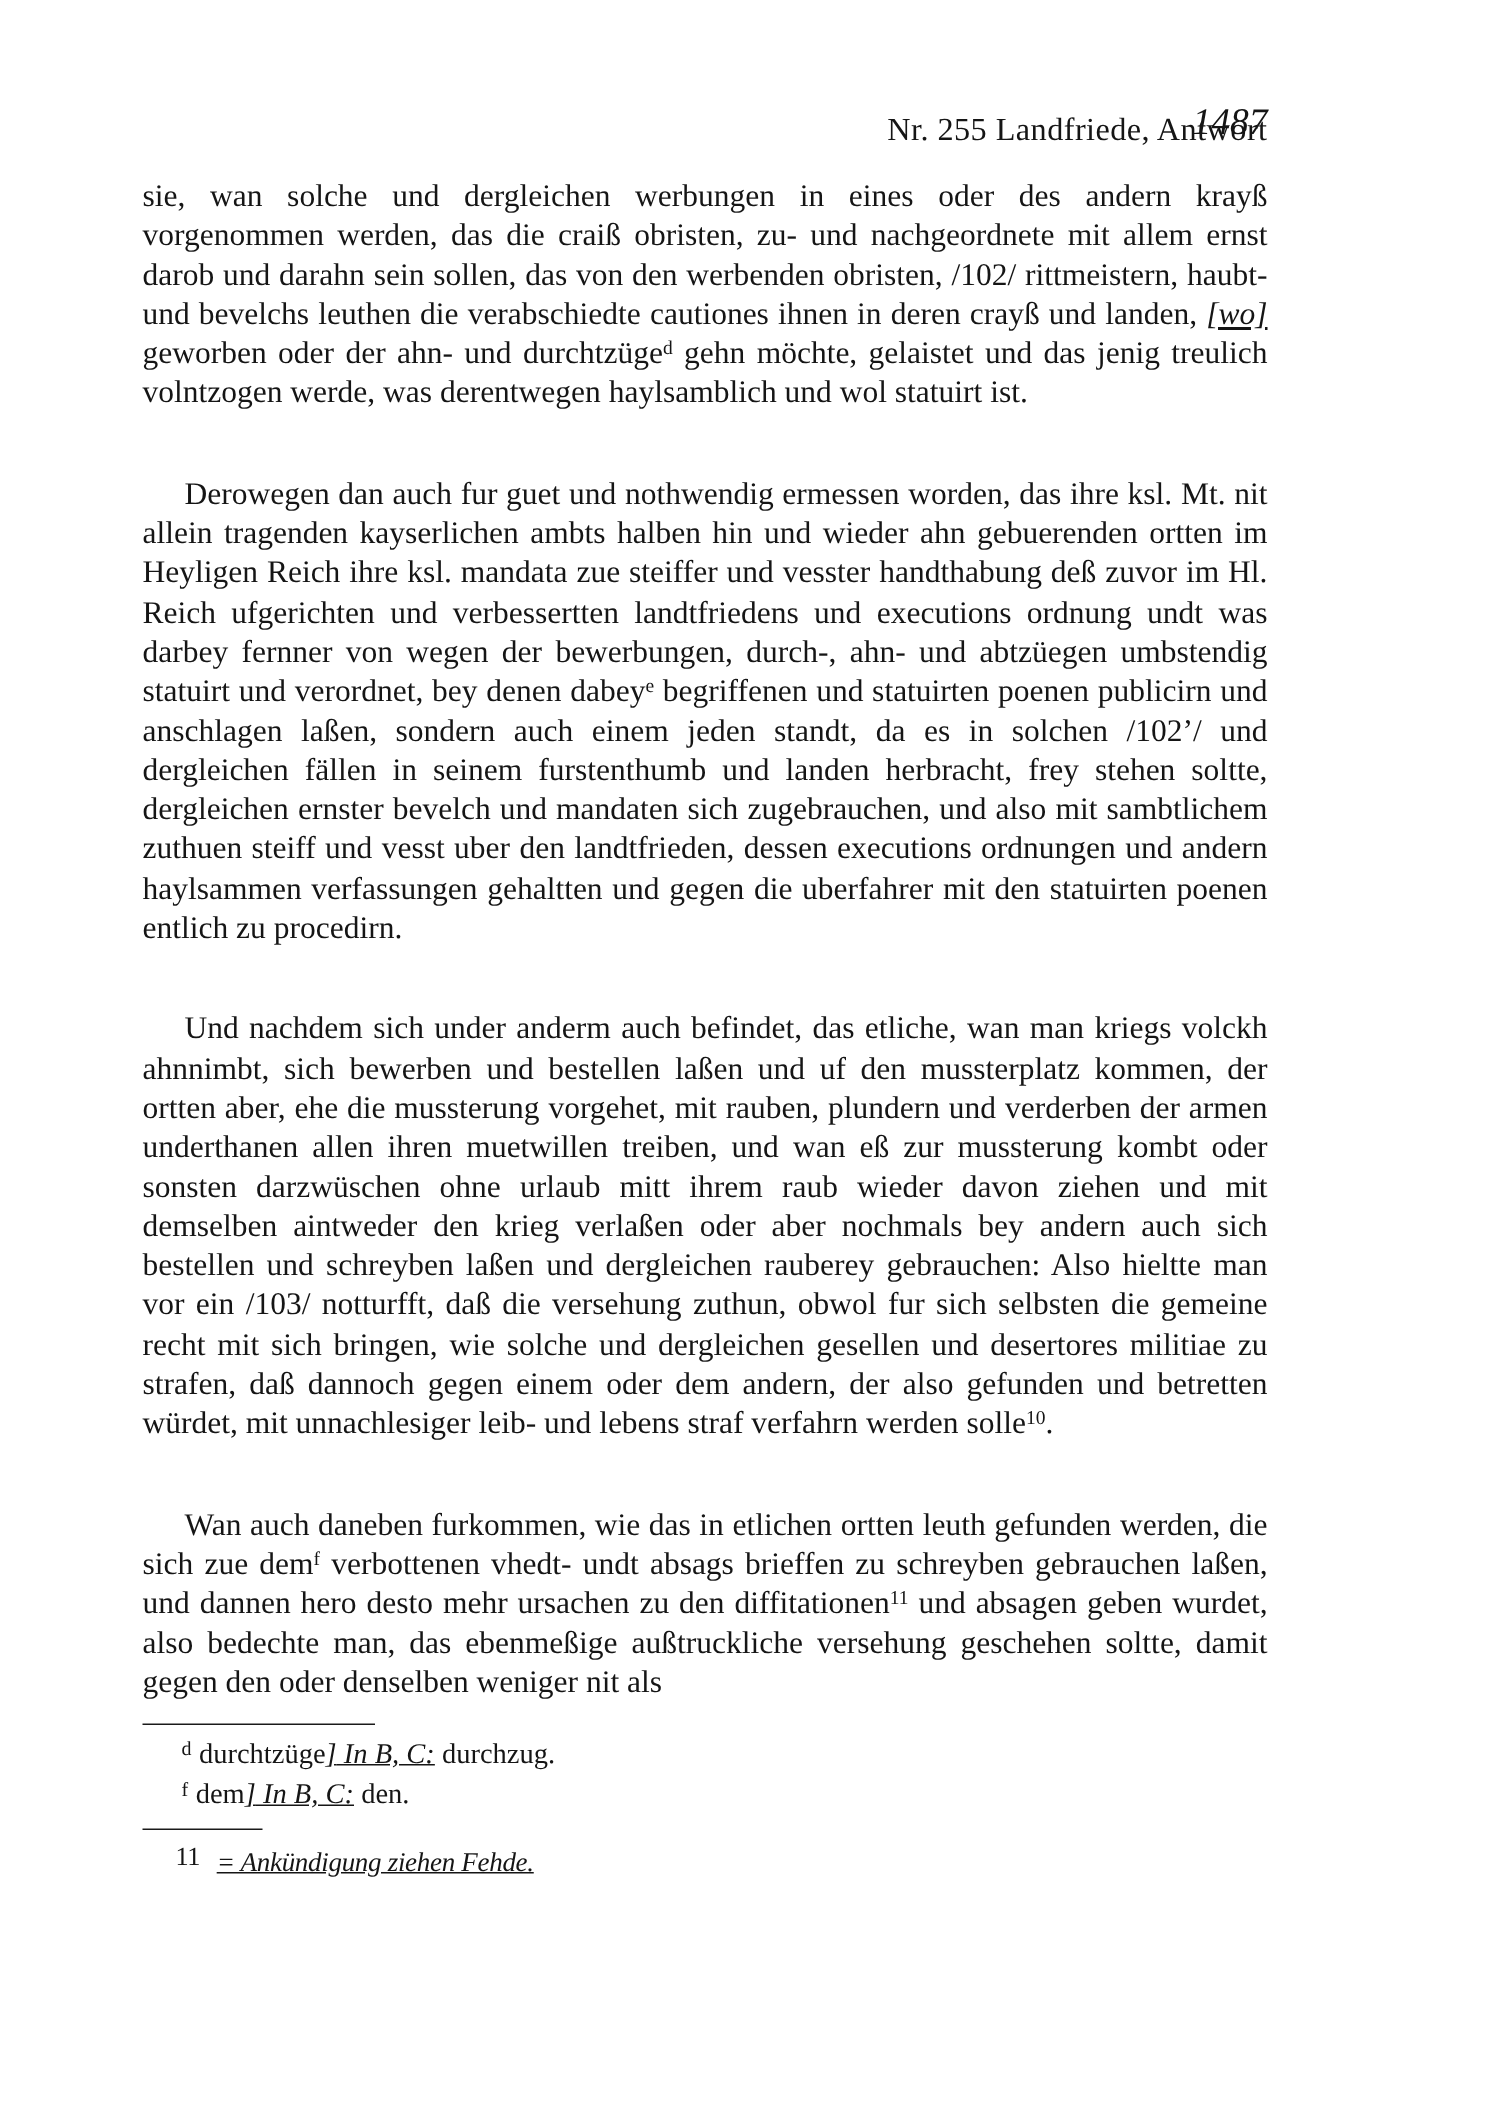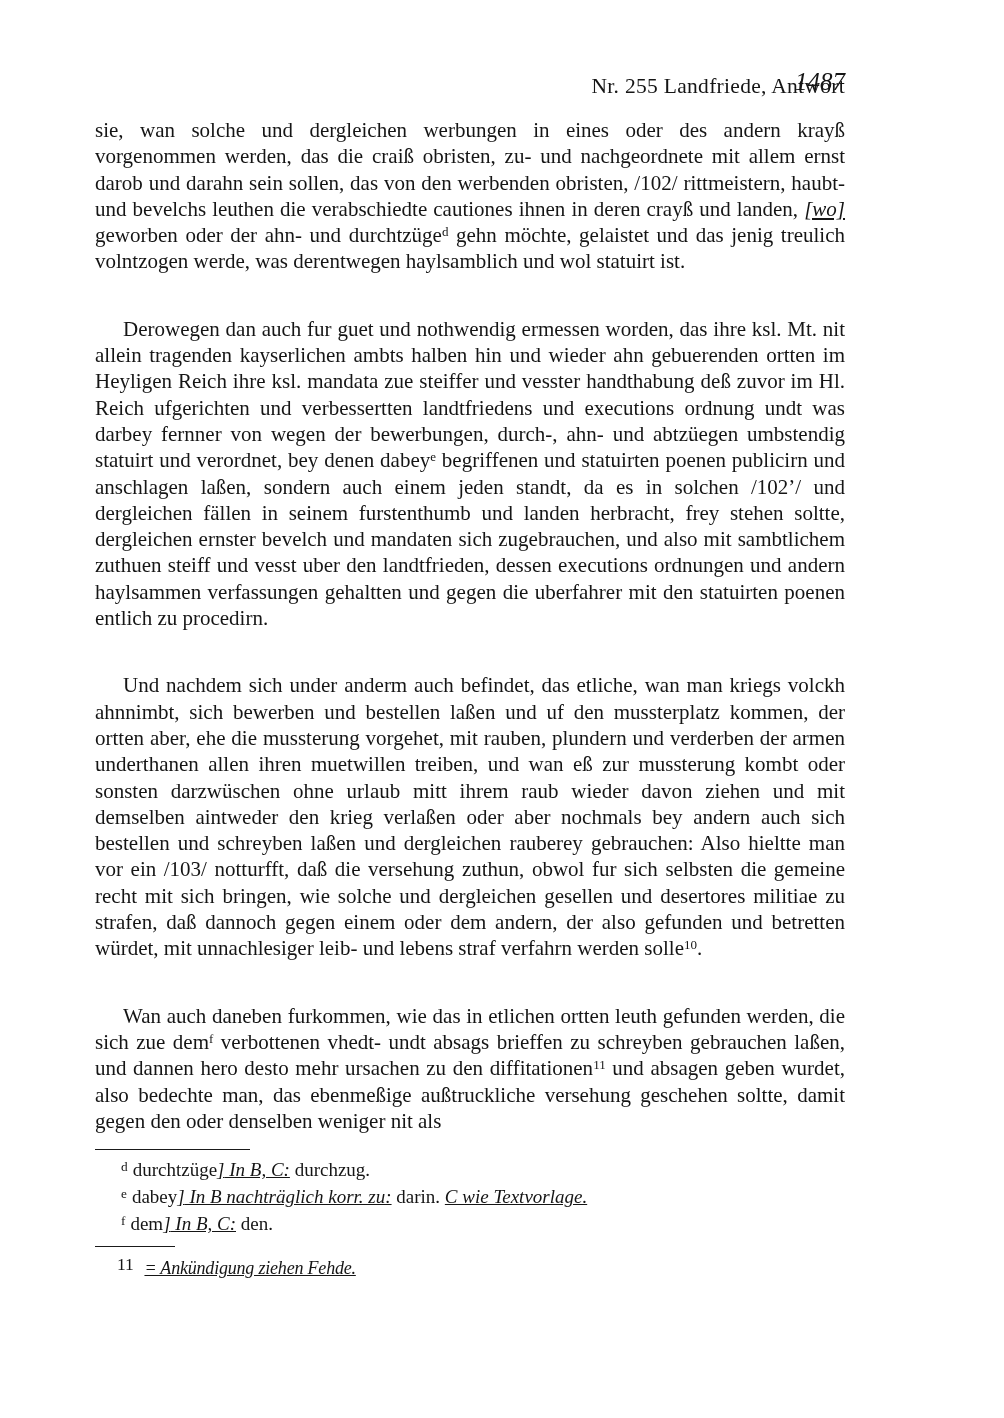--- a/index.html
+++ b/index.html
@@ -103,21 +103,20 @@
       <p class="body-par"><span>sie, wan solche und dergleichen werbungen in eines oder des andern krayß vorgenommen werden, das die craiß obristen, zu- und nachgeordnete mit allem ernst darob und darahn sein sollen, das von den werbenden obristen, /102/ rittmeistern, haubt- und bevelchs leuthen die verabschiedte cautiones ihnen in deren crayß und landen, </span><span class="it">[wo]</span><span> geworben oder der ahn- und durchtzüge</span><span class="sup">d</span><span> gehn möchte, gelaistet und das jenig treulich volntzogen werde, was derentwegen haylsamblich und wol statuirt ist.</span></p>
       <p class="body-par indent"><span>Derowegen dan auch fur guet und nothwendig ermessen worden, das ihre ksl. Mt. nit allein tragenden kayserlichen ambts halben hin und wieder ahn gebuerenden ortten im Heyligen Reich ihre ksl. mandata zue steiffer und vesster handthabung deß zuvor im Hl. Reich ufgerichten und verbessertten landtfriedens und executions ordnung undt was darbey fernner von wegen der bewerbungen, durch-, ahn- und abtzüegen umbstendig statuirt und verordnet, bey denen dabey</span><span class="sup">e</span><span> begriffenen und statuirten poenen publicirn und anschlagen laßen, sondern auch einem jeden standt, da es in solchen /102’/ und dergleichen fällen in seinem furstenthumb und landen herbracht, frey stehen soltte, dergleichen ernster bevelch und mandaten sich zugebrauchen, und also mit sambtlichem zuthuen steiff und vesst uber den landtfrieden, dessen executions ordnungen und andern haylsammen verfassungen gehaltten und gegen die uberfahrer mit den statuirten poenen entlich zu procedirn.</span></p>
       <p class="body-par indent"><span>Und nachdem sich under anderm auch befindet, das etliche, wan man kriegs volckh ahnnimbt, sich bewerben und bestellen laßen und uf den mussterplatz kommen, der ortten aber, ehe die mussterung vorgehet, mit rauben, plundern und verderben der armen underthanen allen ihren muetwillen treiben, und wan eß zur mussterung kombt oder sonsten darzwüschen ohne urlaub mitt ihrem raub wieder davon ziehen und mit demselben aintweder den krieg verlaßen oder aber nochmals bey andern auch sich bestellen und schreyben laßen und dergleichen rauberey gebrauchen: Also hieltte man vor ein /103/ notturfft, daß die versehung zuthun, obwol fur sich selbsten die gemeine recht mit sich bringen, wie solche und dergleichen gesellen und desertores militiae zu strafen, daß dannoch gegen einem oder dem andern, der also gefunden und betretten würdet, mit unnachlesiger leib- und lebens straf verfahrn werden solle</span><span class="sup">10</span><span>.</span></p>
       <p class="body-par indent"><span>Wan auch daneben furkommen, wie das in etlichen ortten leuth gefunden werden, die sich zue dem</span><span class="sup">f</span><span> verbottenen vhedt- undt absags brieffen zu schreyben gebrauchen laßen, und dannen hero desto mehr ursachen zu den diffitationen</span><span class="sup">11</span><span> und absagen geben wurdet, also bedechte man, das ebenmeßige außtruckliche versehung geschehen soltte, damit gegen den oder denselben weniger nit als</span></p>
     </div>
 
   <div class="fn-rule fn-rule-1"></div>
 
   <div class="apparatus">
       <div class="apparatus-note"><span class="marker">d</span><span class="note-body"><span>durchtzüge</span><span class="it">]</span><span class="it"> In B, C:</span><span> durchzug.</span></span></div>
-      <div class="apparatus-note"><span class="marker">e</span><span class="note-body"><span>dabey</span><span class="it">]</span><span class="it"> In B nachträglich korr. zu:</span><span> darin. </span><span class="it">C wie Textvorlage.</span></span></div>
       <div class="apparatus-note"><span class="marker">f</span><span class="note-body"><span>dem</span><span class="it">]</span><span class="it"> In B, C:</span><span> den.</span></span></div>
     </div>
 
   <div class="fn-rule fn-rule-2"></div>
 
   <div class="commentary">
       <div class="commentary-note"><span class="marker">11</span><span class="note-body"><span class="it">= Ankündigung ziehen Fehde.</span></span></div>
     </div>
 
 </div>

